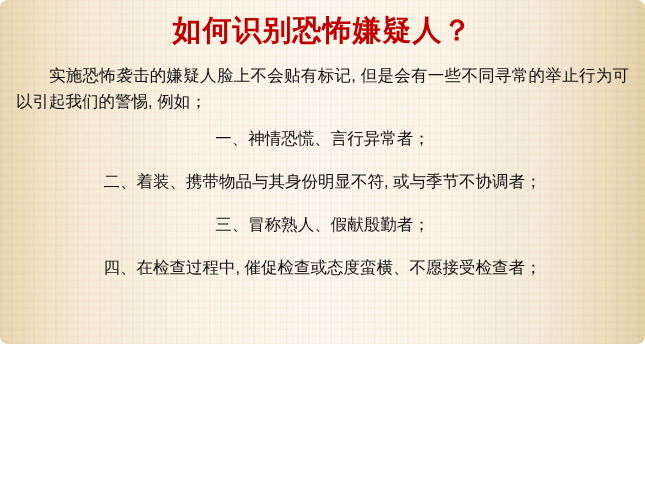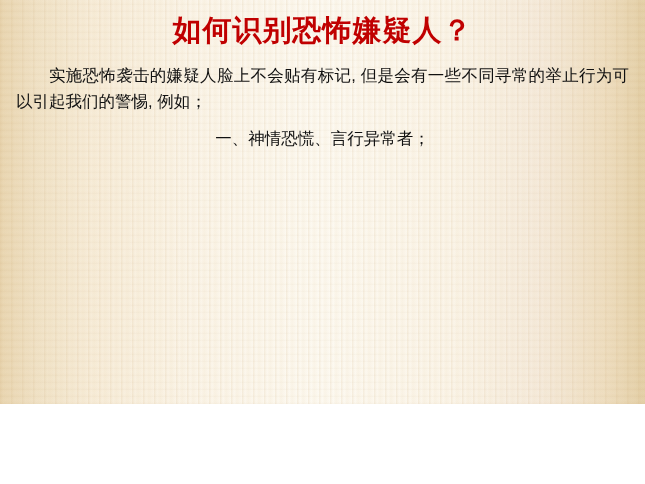--- a/index.html
+++ b/index.html
@@ -8,21 +8,21 @@
   }
   body {
     width: 645px;
     height: 484px;
     font-family: "Liberation Sans", "DejaVu Sans", sans-serif;
     overflow: hidden;
   }
   .slide {
     position: relative;
     width: 645px;
-    height: 404px;
+    height: 344px;
     box-sizing: border-box;
     
     background:
       repeating-linear-gradient(
         90deg,
         rgba(215,185,140,0.22) 0px,
         rgba(215,185,140,0.00) 3px,
         rgba(235,215,180,0.18) 6px,
         rgba(215,185,140,0.00) 11px
       ),
@@ -30,20 +30,21 @@
         #e8d4ae 0%,
         #f0e2c6 6%,
         #f7ecd8 14%,
         #fbf5e9 30%,
         #fdfaf2 50%,
         #fbf5e9 70%,
         #f5eadb 84%,
         #eddcbd 94%,
         #e2cda3 100%);
     overflow: hidden;
+    border-radius: 8px;
   }
   .slide::after {
     
     content: "";
     position: absolute;
     inset: 0;
     background: repeating-linear-gradient(
       0deg,
       rgba(170,140,100,0.05) 0px,
       rgba(170,140,100,0.00) 2px,
@@ -96,16 +97,19 @@
 
 <div class="slide">
   <div class="content">
 
     <h1 class="title">如何识别恐怖嫌疑人？</h1>
 
     <p class="intro">实施恐怖袭击的嫌疑人脸上不会贴有标记, 但是会有一些不同寻常的举止行为可以引起我们的警惕, 例如；</p>
 
     <ul class="items">
       <li>一、神情恐慌、言行异常者；</li>
+      <li>二、着装、携带物品与其身份明显不符, 或与季节不协调者；</li>
+      <li>三、冒称熟人、假献殷勤者；</li>
+      <li>四、在检查过程中, 催促检查或态度蛮横、不愿接受检查者；</li>
     </ul>
 
   </div>
 </div>
 
 </body></html>

